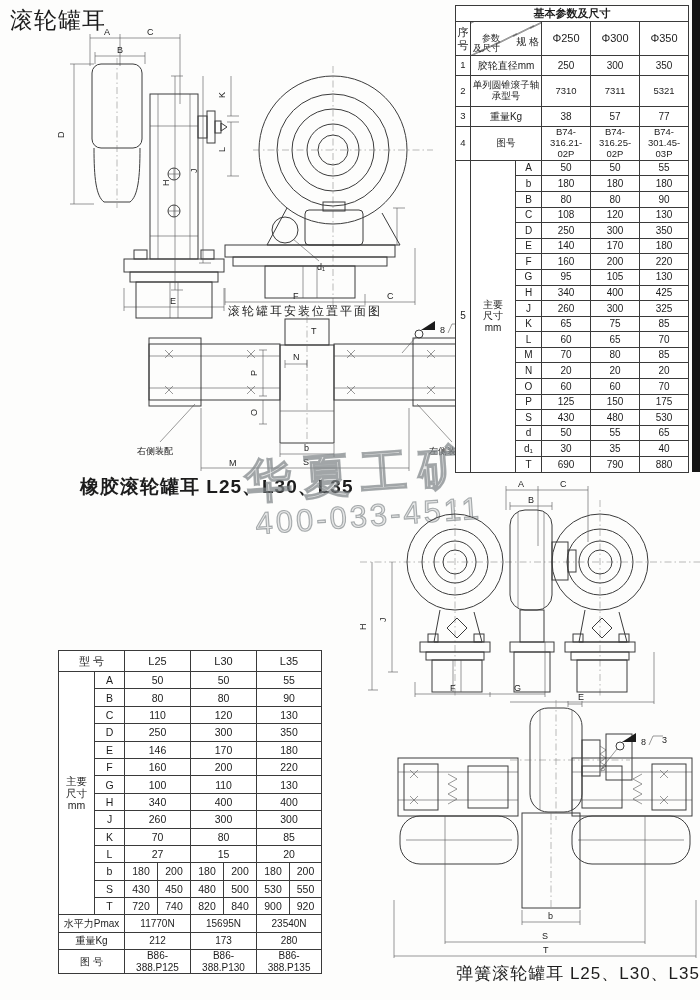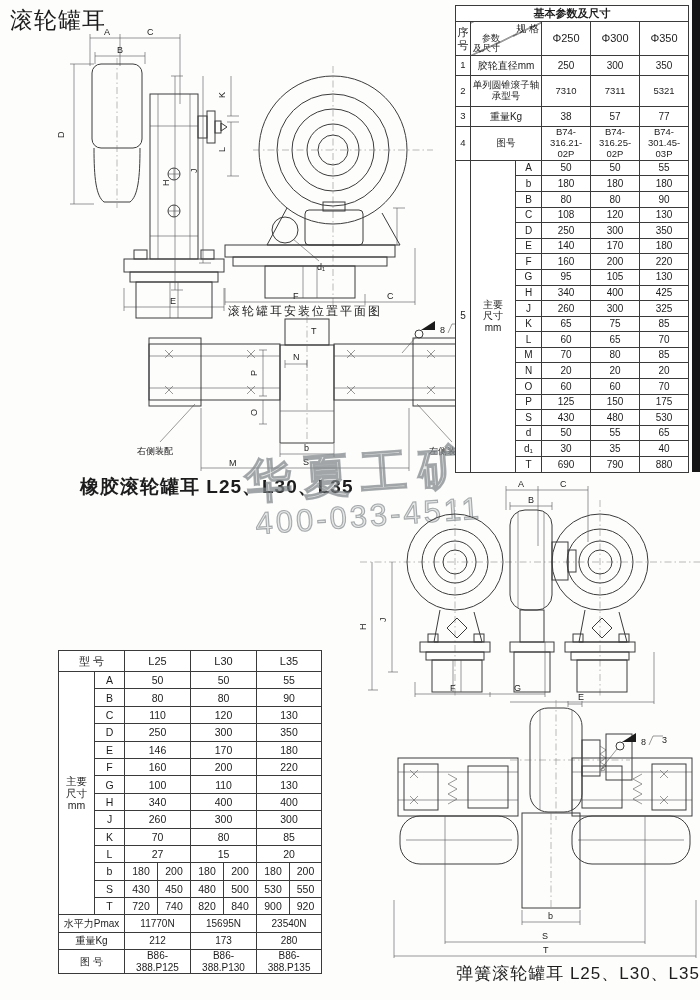--- a/index.html
+++ b/index.html
@@ -11,21 +11,21 @@
   
   table{border-collapse:collapse;table-layout:fixed;background:#fff;}
   td,th{border:1px solid #3a3a3a;text-align:center;vertical-align:middle;padding:0 1px;
         font-weight:400;line-height:1.15;overflow:hidden;}
   .pre{white-space:pre-line;}
   #params-table{left:455px;top:5px;width:233px;font-size:10px;padding-left:36px;}
   #params-table .ttl{height:15px;font-weight:700;font-size:11px;}
   #params-table .hdr td{height:33px;font-size:11px;}
   #params-table td.corner{position:relative;padding:0;
      background:linear-gradient(to bottom right,transparent calc(50% - .5px),#3a3a3a calc(50% - .5px),#3a3a3a calc(50% + .5px),transparent calc(50% + .5px));}
-  .corner .c-top{position:absolute;top:1px;right:2px;font-size:10px;}
+  .corner .c-top{position:absolute;top:14px;right:2px;font-size:10px;}
   .corner .c-bot{position:absolute;bottom:1px;left:2px;font-size:9px;text-align:right;white-space:pre-line;line-height:1.1;}
   #params-table tr.r20 td{height:19px;}
   #params-table tr.r30 td{height:30px;font-size:9.5px;}
   #params-table tr.dim td{height:14.6px;font-size:10px;}
   .seqcell{font-size:9.5px;}
   #model-table{left:58px;top:650px;width:263px;font-size:10.5px;}
   #model-table .hdr td{height:20px;font-size:11px;margin-top:12px;}
   #model-table tr.s td{height:16.4px;}
   #model-table tr.f td{height:16.4px;font-size:10px;}
   .dimlbl{font-size:10.5px;text-align:center;}

